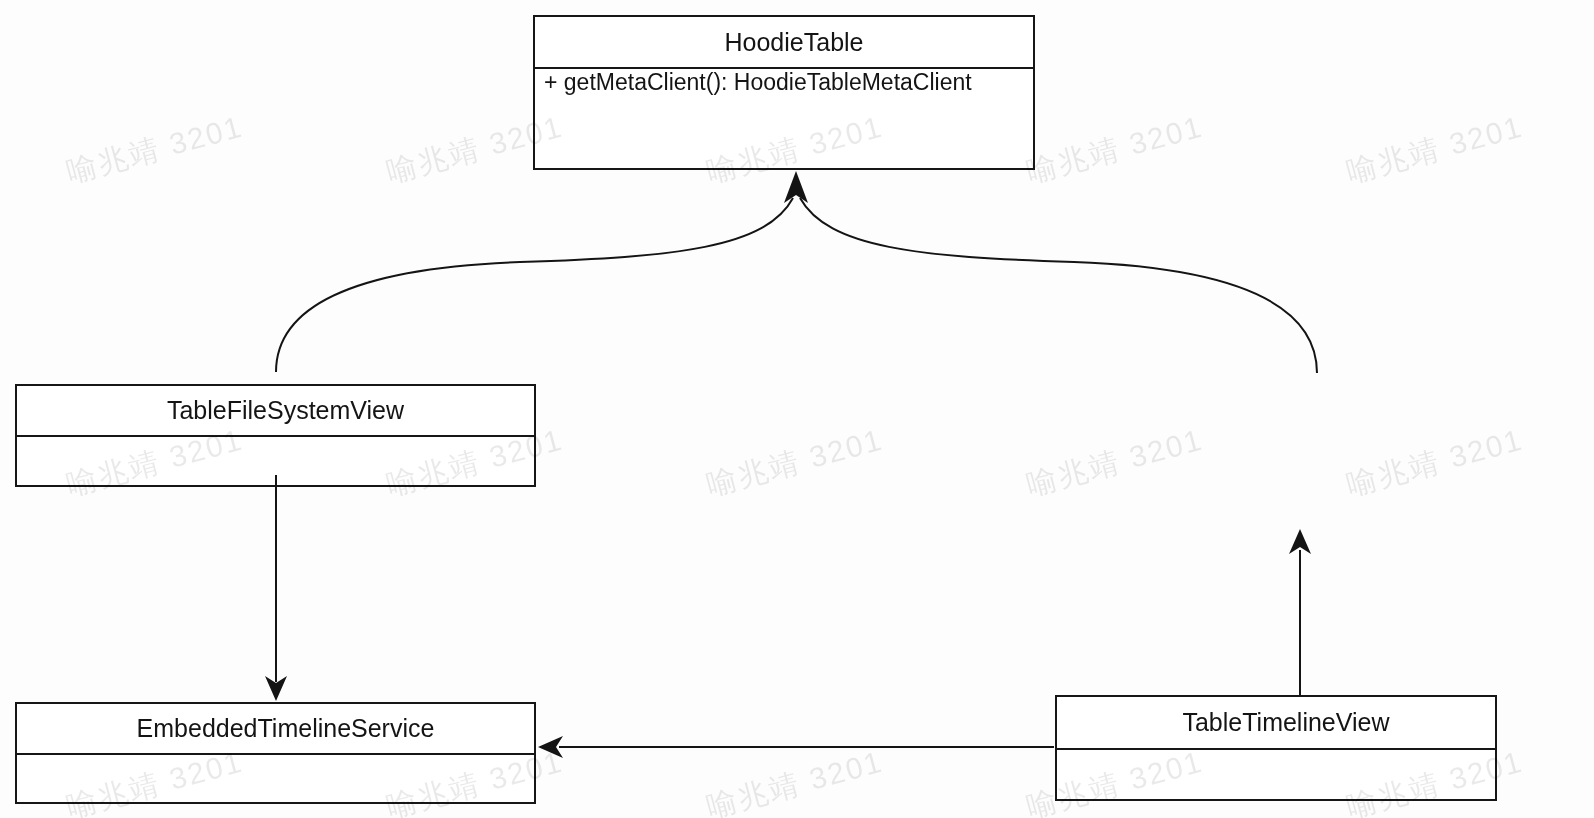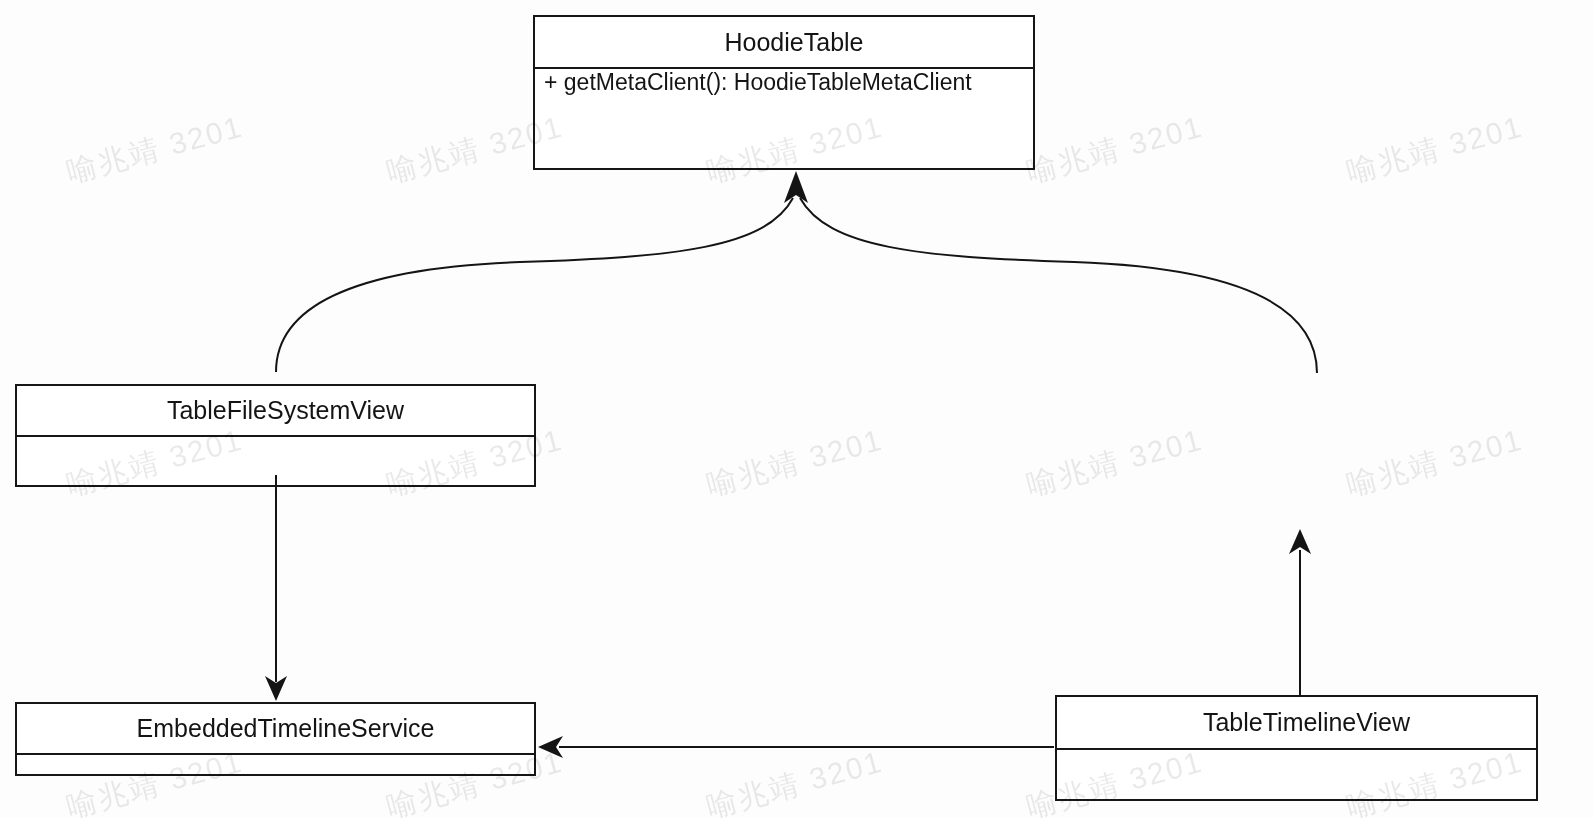--- a/index.html
+++ b/index.html
@@ -86,26 +86,26 @@
       <div class="uml-method">+ getMetaClient(): HoodieTableMetaClient</div>
     </div>
   </div>
 
   <div class="uml-class" style="left:15px; top:384px; width:521px; height:103px;">
     <div class="uml-title" style="height:51px;">TableFileSystemView</div>
     <div class="uml-body"></div>
   </div>
 
 
-  <div class="uml-class" style="left:15px; top:702px; width:521px; height:74px;">
+  <div class="uml-class" style="left:15px; top:702px; width:521px; height:102px;">
     <div class="uml-title" style="height:51px;">EmbeddedTimelineService</div>
     <div class="uml-body"></div>
   </div>
 
-  <div class="uml-class" style="left:1055px; top:695px; width:483px; height:106px;">
+  <div class="uml-class" style="left:1055px; top:695px; width:442px; height:106px;">
     <div class="uml-title" style="height:53px;">TableTimelineView</div>
     <div class="uml-body"></div>
   </div>
 
   <svg class="connector-layer" width="1594" height="818" viewBox="0 0 1594 818">
     <g stroke="#141414" stroke-width="2" fill="none">
       <path d="M 276 372 C 276 309, 348 268, 520 262 C 676 257, 766 248, 793 198"></path>
       <path d="M 1317 373 C 1317 309, 1246 268, 1074 262 C 918 257, 828 248, 800 198"></path>
       <path d="M 276 475 L 276 682"></path>
       <path d="M 1300 695 L 1300 550"></path>

